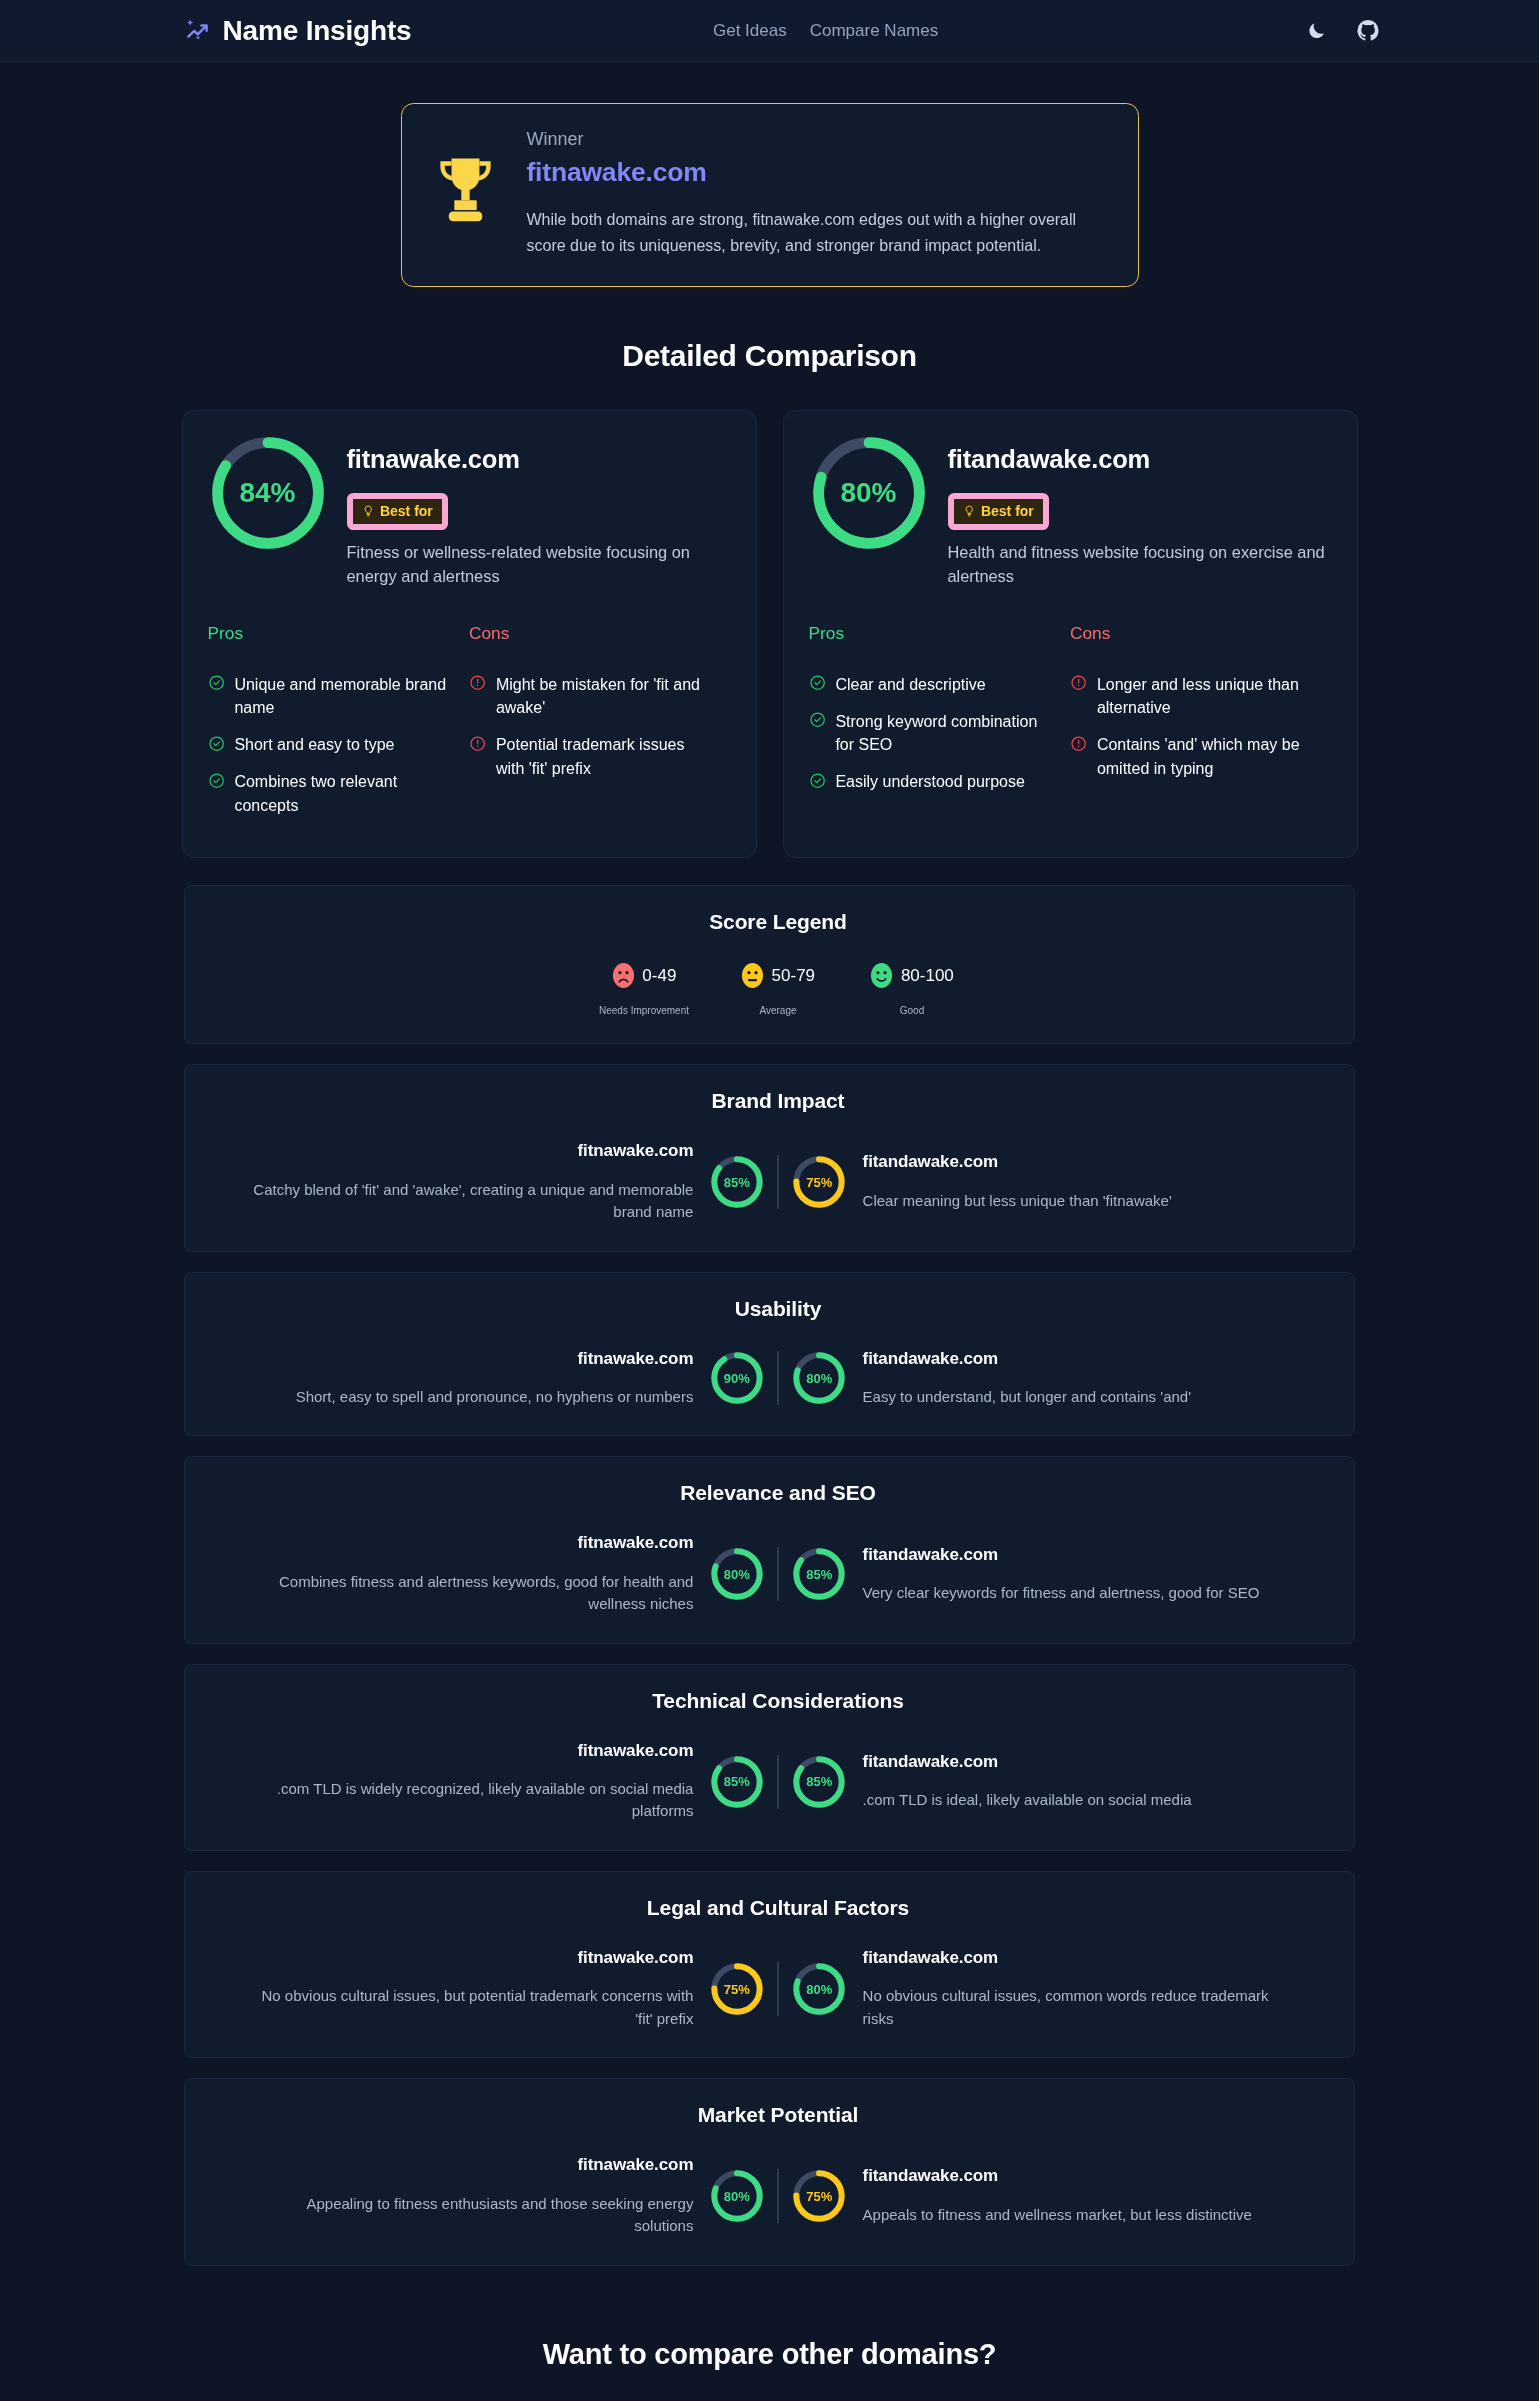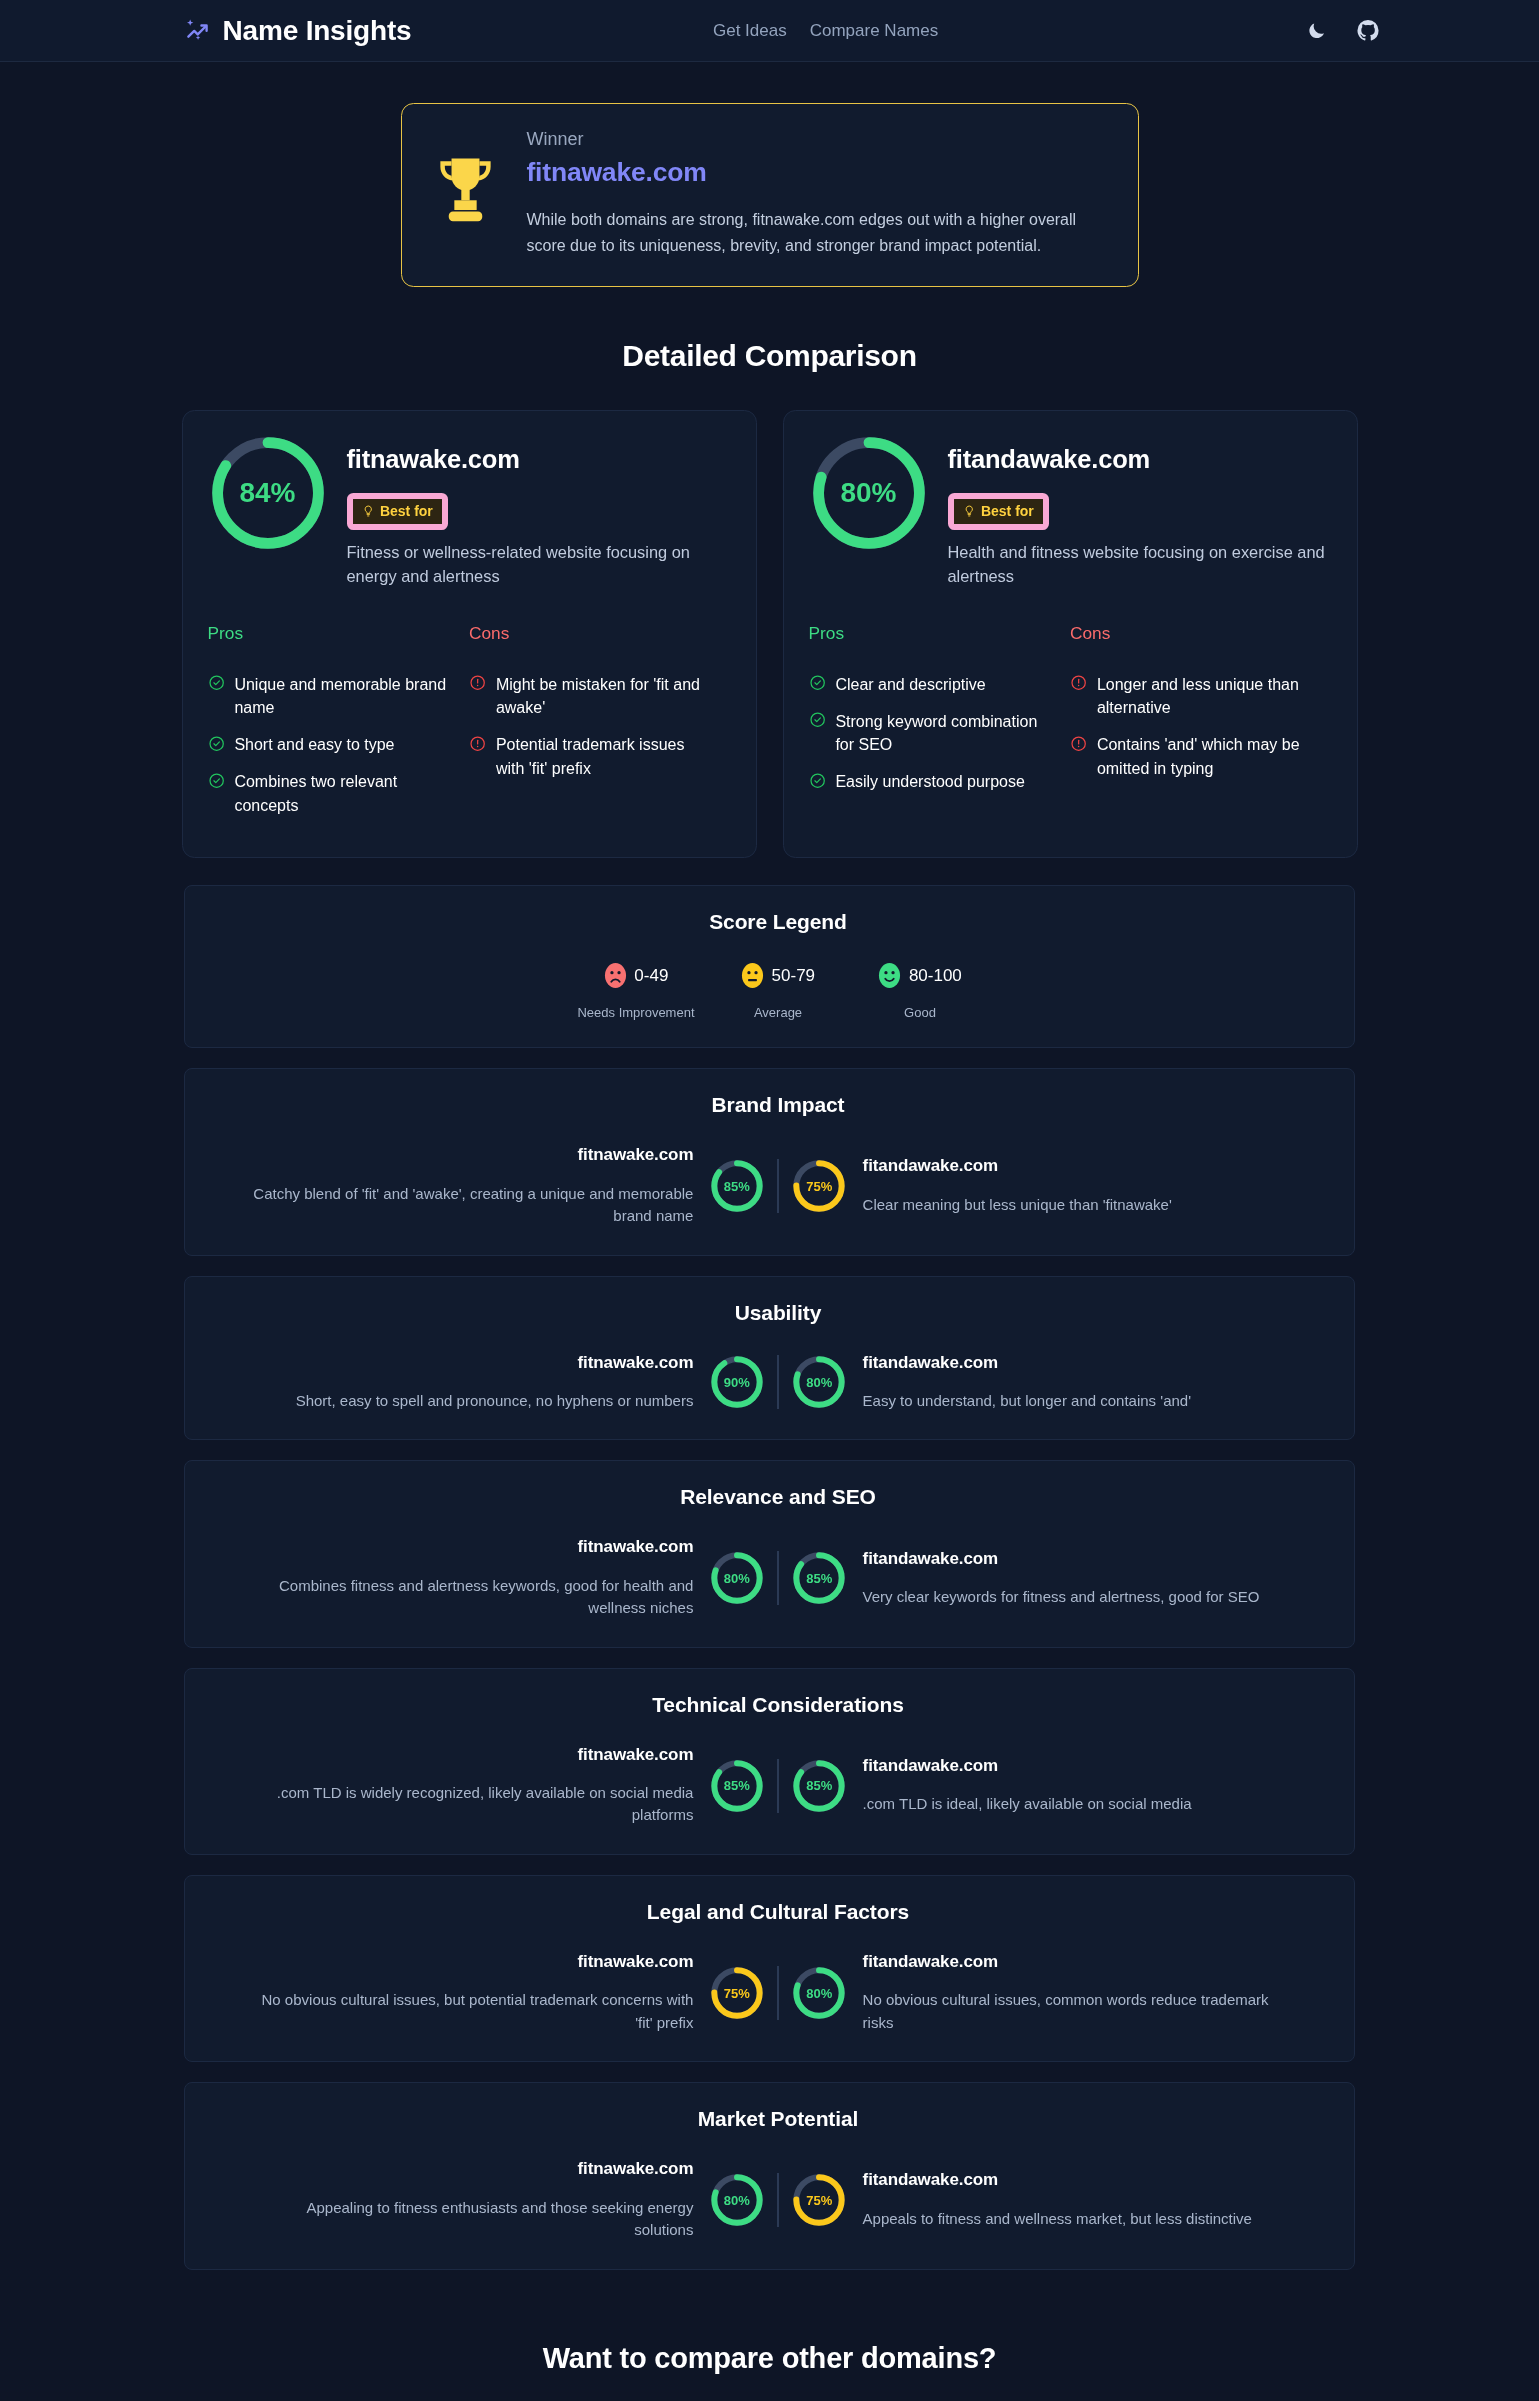--- a/index.html
+++ b/index.html
@@ -75,25 +75,25 @@
   .pc-item span.txt { font-size:16px; line-height:1.47; color:#ffffff; }
 
   
   .panel {
     width:1171px; margin:16px auto; background:#111b2e; border:1.4px solid #1c2942;
     border-radius:8px; padding:24px 29px 27px 46px; margin-top:20px;
   }
   .panel-title { text-align:center; font-size:21px; font-weight:700; color:#ffffff; margin-bottom:28px; letter-spacing:-0.1px; }
 
   
-  .legend-row { display:flex; justify-content:center; gap:8px; }
+  .legend-row { display:flex; justify-content:center; gap:0; }
   .legend-item { width:134px; display:flex; flex-direction:column; align-items:center; }
   .legend-top { display:flex; align-items:center; gap:7.7px; }
   .legend-range { font-size:17px; color:#ffffff; font-weight:400; }
-  .legend-caption { margin-top:14.4px; font-size:13px; color:#a9b6cb; }
+  .legend-caption { margin-top:14.4px; font-size:10px; color:#a9b6cb; }
 
   
   .metric-row { display:flex; align-items:center; justify-content:center; }
   .m-side { width:457px; display:flex; flex-direction:column; }
   .m-side.left { align-items:flex-end; text-align:right; padding-right:16.4px; }
   .m-side.right { align-items:flex-start; text-align:left; padding-left:16.4px; }
   .m-domain { font-size:17px; font-weight:700; color:#ffffff; margin-bottom:17.3px; letter-spacing:-0.1px; }
   .m-desc { font-size:15px; line-height:1.5; color:#aab7cc; max-width:447px; }
   .ring-sm { position:relative; width:54px; height:54px; flex:0 0 54px; }
   .ring-sm .pct { position:absolute; inset:0; display:flex; align-items:center; justify-content:center; font-size:13px; font-weight:700; }

